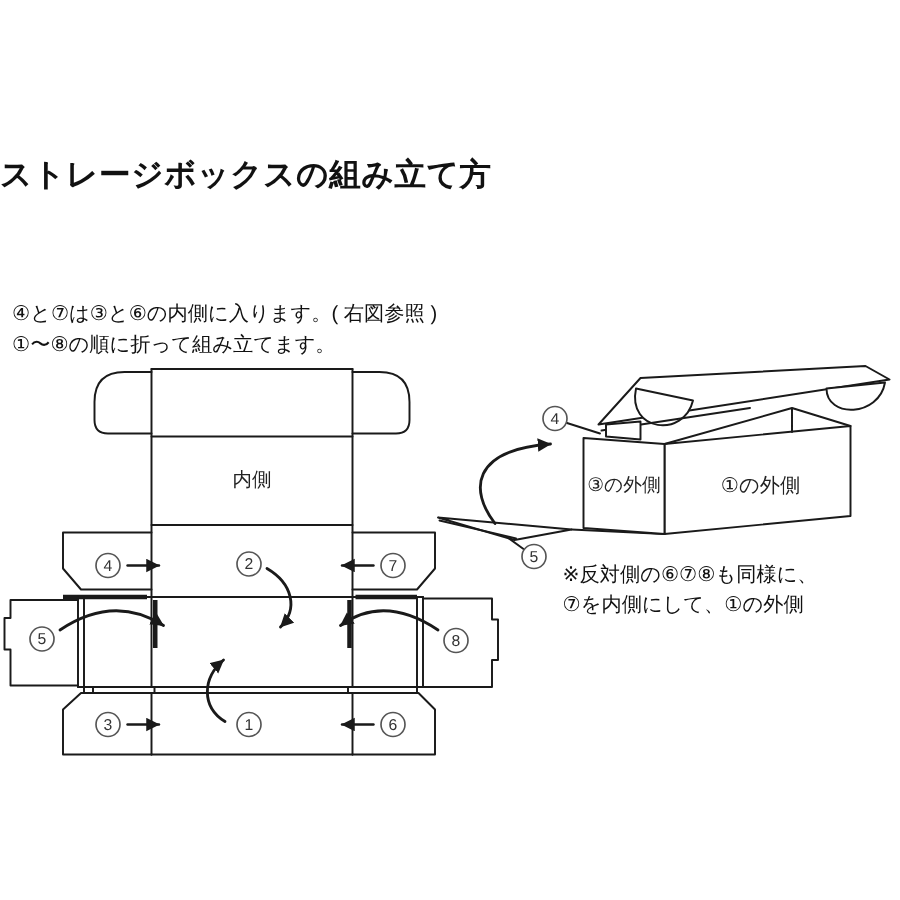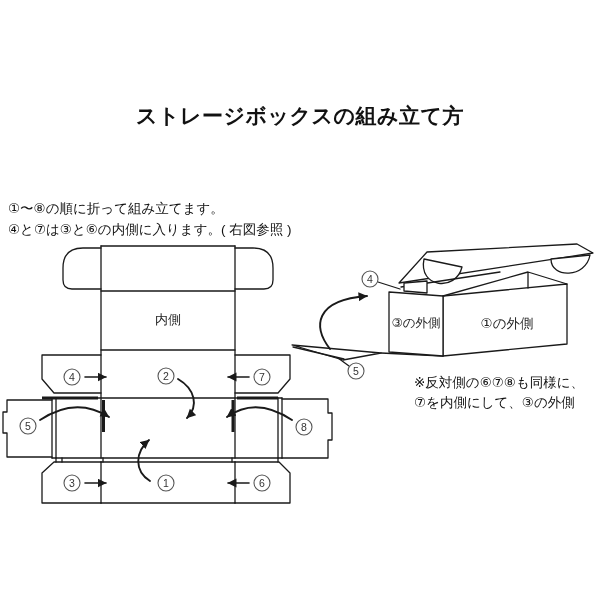--- a/index.html
+++ b/index.html
@@ -1,48 +1,48 @@
 <!DOCTYPE html>
 <html><head>
 <meta charset="utf-8">
 <style>
   html,body{margin:0;padding:0;}
   body{
     width:600px;height:600px;background:#ffffff;position:relative;overflow:hidden;
     font-family:"Liberation Sans","DejaVu Sans",sans-serif;color:#1a1a1a;
   }
   .title{
-    position:absolute;left:0;top:102px;width:600px;text-align:center;
+    position:absolute;left:0;top:102px;width:600px;
     font-size:21px;font-weight:bold;letter-spacing:0.5px;color:#111;
   }
   .intro{
     position:absolute;left:8px;top:198px;font-size:13.5px;line-height:21px;color:#111;
   }
   .note{
-    position:absolute;left:414px;top:373px;font-size:13.5px;line-height:20px;color:#111;
+    position:absolute;left:375px;top:373px;font-size:13.5px;line-height:20px;color:#111;
   }
   svg{position:absolute;left:0;top:0;}
   svg text{font-family:"Liberation Sans","DejaVu Sans",sans-serif;fill:#222;}
   .ln{stroke:#1a1a1a;stroke-width:1.3;fill:none;stroke-linejoin:round;stroke-linecap:round;}
   .fw{stroke:#1a1a1a;stroke-width:1.3;fill:#ffffff;stroke-linejoin:round;}
   .thick{stroke:#1a1a1a;stroke-width:3;fill:none;stroke-linecap:butt;}
   .arrow{stroke:#1a1a1a;stroke-width:1.6;fill:none;stroke-linecap:round;}
   .curve{stroke:#1a1a1a;stroke-width:1.9;fill:none;stroke-linecap:round;}
   .numc{stroke:#555;stroke-width:1.1;fill:#fff;}
   .numt{font-size:10.5px;fill:#333;text-anchor:middle;}
   .lbl{text-anchor:middle;}
 </style>
 </head>
 <body>
 
 <div class="title">ストレージボックスの組み立て方</div>
 
 <div class="intro">
+  <div>④と⑦は③と⑥の内側に入ります。( 右図参照 )</div>
   <div>①〜⑧の順に折って組み立てます。</div>
-  <div>④と⑦は③と⑥の内側に入ります。( 右図参照 )</div>
 </div>
 
 <svg width="600" height="600" viewBox="0 0 600 600">
   <defs>
     <marker id="ah" markerUnits="userSpaceOnUse" markerWidth="11" markerHeight="10" refX="8.5" refY="4.5" orient="auto">
       <path d="M0,0 L9,4.5 L0,9 Z" fill="#1a1a1a"></path>
     </marker>
   </defs>
 
   <g>
@@ -154,14 +154,14 @@
         <text class="numt" x="356" y="374.5">5</text>
     </g>
 
     <text class="lbl" x="416" y="327" font-size="12.5">③の外側</text>
     <text class="lbl" x="507" y="328" font-size="13.5">①の外側</text>
   </g>
 </svg>
 
 <div class="note">
   <div>※反対側の⑥⑦⑧も同様に、</div>
-  <div>⑦を内側にして、③の外側</div>
+  <div>⑦を内側にして、①の外側</div>
 </div>
 
 </body></html>

